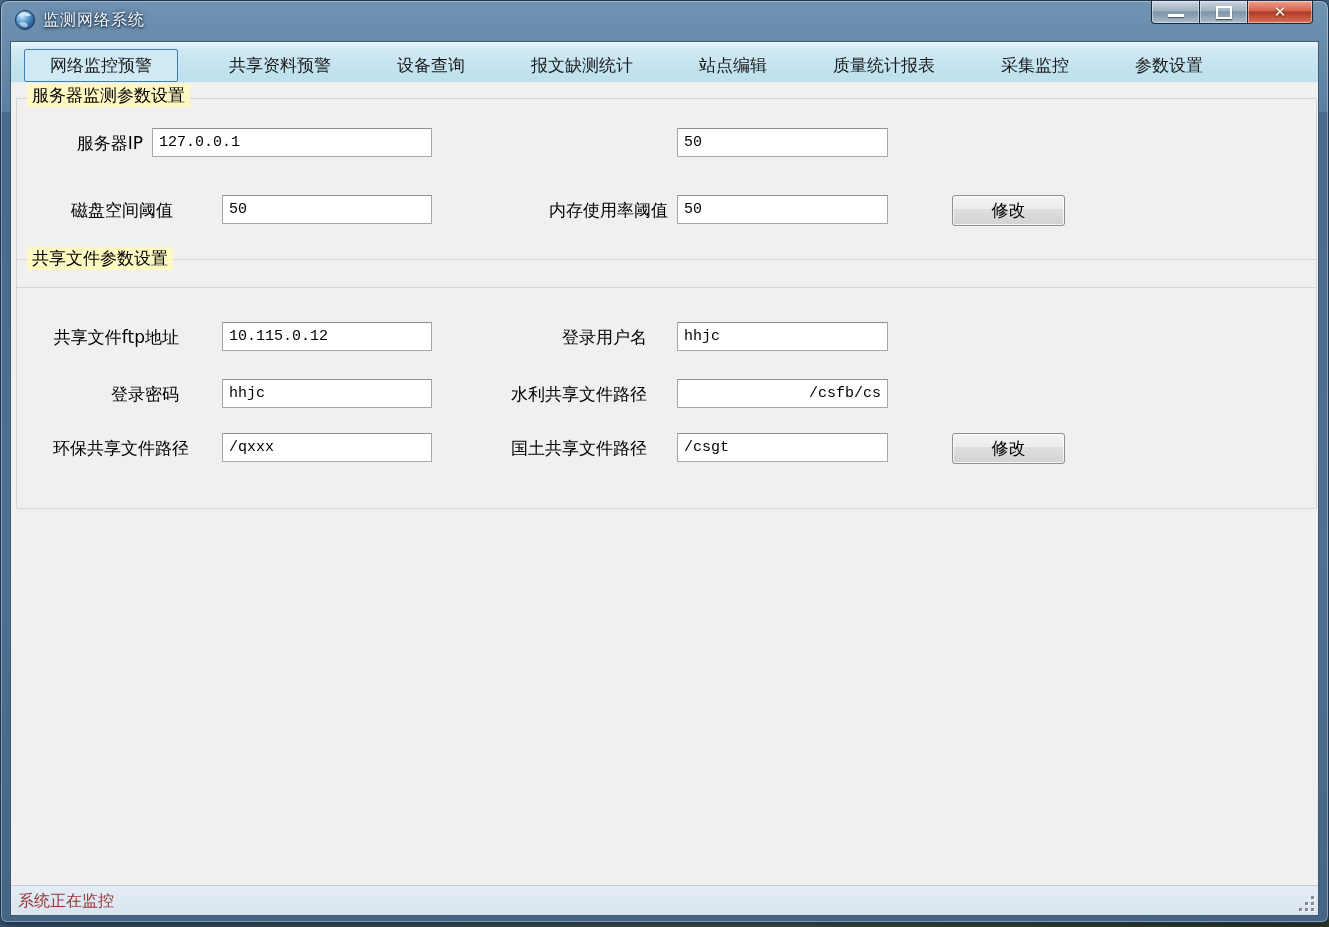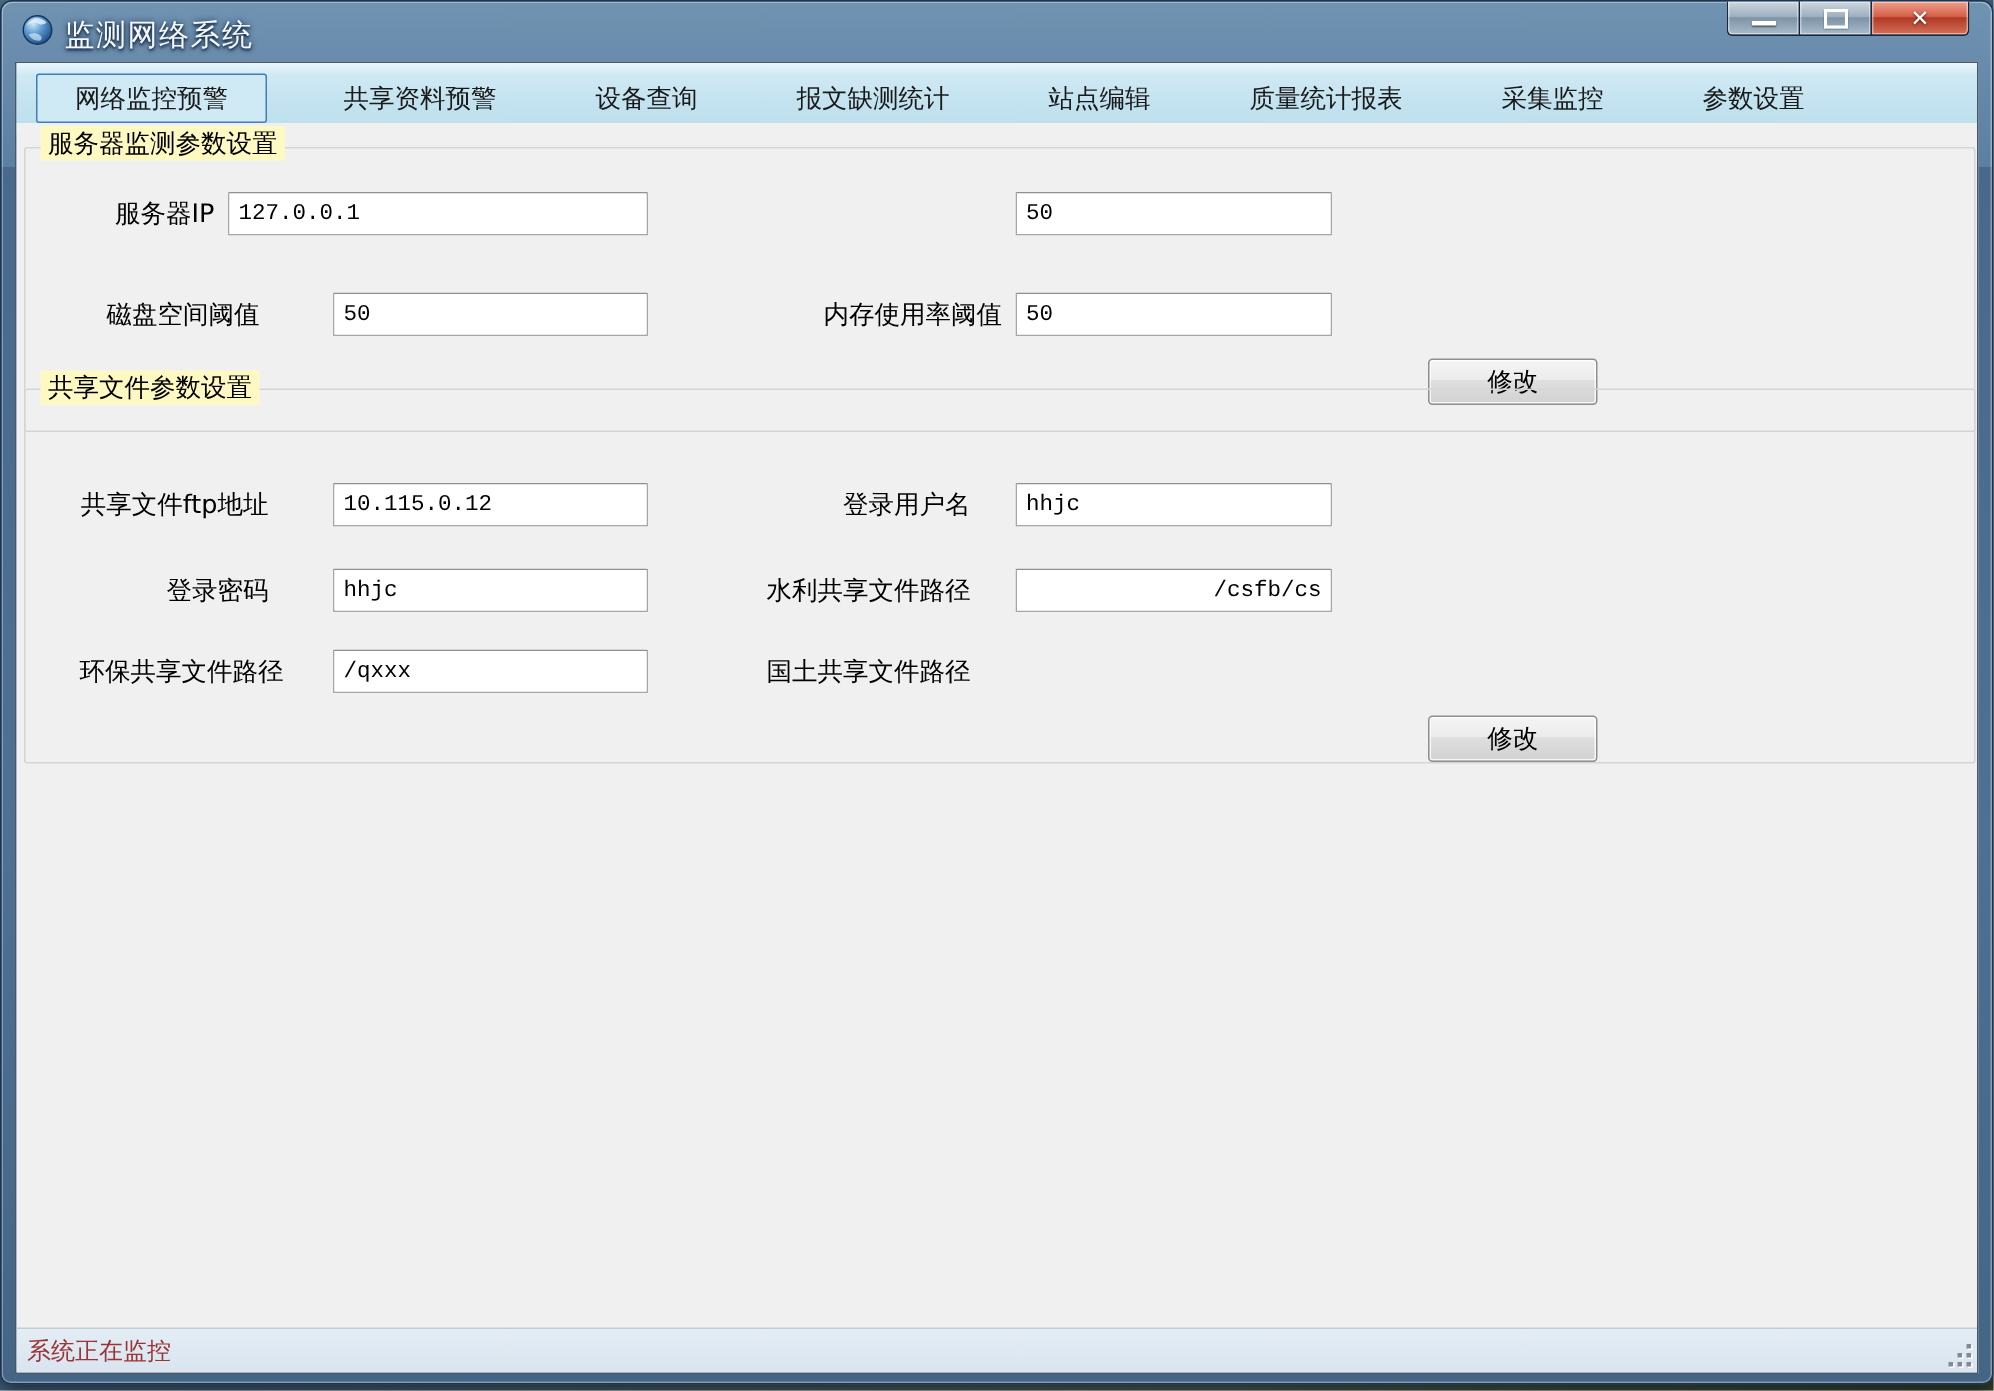--- a/index.html
+++ b/index.html
@@ -6,21 +6,21 @@
   body{width:1329px;height:927px;overflow:hidden;font-family:"DejaVu Sans","Liberation Sans",sans-serif;}
   .desktop{position:absolute;left:0;top:0;width:1329px;height:927px;
     background:linear-gradient(150deg,#51748f 0%,#476b89 30%,#3e5e7c 55%,#4a5a51 82%,#34402e 100%);}
   
   .window{position:absolute;left:0;top:0;width:1327px;height:921px;border-radius:8px 8px 7px 7px;
     background:linear-gradient(180deg,#7193b2 0%,#5b7fa1 12%,#49698c 38px,#4f7093 60%,#456585 100%);
     border:1px solid #1d3residue;border:1px solid #1d3550;
     box-shadow:inset 0 0 0 1px rgba(255,255,255,.35),0 3px 12px rgba(0,0,0,.6);}
   .titlebar{position:absolute;left:0;top:0;right:0;height:40px;display:flex;align-items:center;}
   .app-icon{position:absolute;left:13px;top:8px;width:22px;height:22px;}
-  .title{position:absolute;left:42px;top:9px;font-size:20px;color:#f4f8fc;
+  .title{position:absolute;left:42px;top:9px;font-size:16px;color:#f4f8fc;
     text-shadow:0 0 4px rgba(10,30,55,.9),0 1px 2px rgba(10,30,55,.9);letter-spacing:1px;}
   
   .winbtns{position:absolute;right:15px;top:0;height:23px;display:flex;}
   .wbtn{height:22px;border:1px solid #18293c;border-top:none;display:flex;align-items:center;justify-content:center;
     box-shadow:inset 0 0 0 1px rgba(255,255,255,.45);}
   .wbtn.min{width:47px;border-radius:0 0 0 4px;background:linear-gradient(180deg,#cdd7e0 0%,#9fb0c0 45%,#7e93a7 50%,#a9bccd 100%);}
   .wbtn.max{width:47px;border-left:none;background:linear-gradient(180deg,#cdd7e0 0%,#9fb0c0 45%,#7e93a7 50%,#a9bccd 100%);}
   .wbtn.close{width:64px;border-left:none;border-radius:0 0 4px 0;
     background:linear-gradient(180deg,#f0a08c 0%,#d3614a 45%,#b03a24 50%,#d6705a 100%);}
   .glyph-min{width:16px;height:3px;background:#fff;box-shadow:0 1px 1px rgba(0,0,0,.5);margin-top:6px;}
@@ -44,21 +44,21 @@
   .gl1{left:16px;top:2px;}
   .gl2{left:16px;top:165px;}
   .flabel{position:absolute;font-size:17px;color:#000;line-height:31px;text-align:right;white-space:nowrap;}
   .finput{position:absolute;height:29px;box-sizing:border-box;border:1px solid #a6a6a6;border-top-color:#8f8f8f;
     background:#fff;font-family:"Liberation Mono","DejaVu Sans Mono",monospace;font-size:15px;color:#000;
     padding:0 6px;border-radius:1px;}
   .modify{position:absolute;width:113px;height:31px;font-size:17px;color:#000;
     font-family:"DejaVu Sans","Liberation Sans",sans-serif;
     border:1px solid #8e8f8f;border-radius:3px;
     background:linear-gradient(180deg,#f4f4f4 0%,#ececec 45%,#dfdfdf 46%,#d2d2d2 100%);
-    box-shadow:inset 0 0 0 1px rgba(255,255,255,.8);margin-top:44px;}
+    box-shadow:inset 0 0 0 1px rgba(255,255,255,.8);}
   
   .l-ip{left:20px;top:46px;width:112px;}        .i-ip{left:141px;top:46px;width:280px;}
   .l-cpu{left:470px;top:46px;width:187px;}      .i-cpu{left:666px;top:46px;width:211px;}
   .l-disk{left:20px;top:113px;width:142px;}     .i-disk{left:211px;top:113px;width:210px;}
   .l-mem{left:470px;top:113px;width:187px;}     .i-mem{left:666px;top:113px;width:211px;}
   .b1{left:941px;top:113px;}
   .l-ftp{left:10px;top:240px;width:158px;}      .i-ftp{left:211px;top:240px;width:210px;}
   .l-user{left:440px;top:240px;width:196px;}    .i-user{left:666px;top:240px;width:211px;}
   .l-pwd{left:10px;top:297px;width:158px;}      .i-pwd{left:211px;top:297px;width:210px;}
   .l-water{left:440px;top:297px;width:196px;}   .i-water{left:666px;top:297px;width:211px;text-align:right;}
@@ -153,20 +153,21 @@
         <span class="flabel l-pwd">登录密码</span>
         <input class="finput i-pwd" type="text" value="hhjc" style="">
 
         <span class="flabel l-water">水利共享文件路径</span>
         <input class="finput i-water" type="text" value="/csfb/cs" style="">
 
         <span class="flabel l-env">环保共享文件路径</span>
         <input class="finput i-env" type="text" value="/qxxx" style="">
 
         <span class="flabel l-land">国土共享文件路径</span>
+        <input class="finput i-land" type="text" value="/csgt" style="">
 
         <button class="modify b2">修改</button>
 
       </div>
 
       <div class="statusbar">
         <span class="status-text">系统正在监控</span>
         <div class="grip">
             <i></i>
             <i></i>

